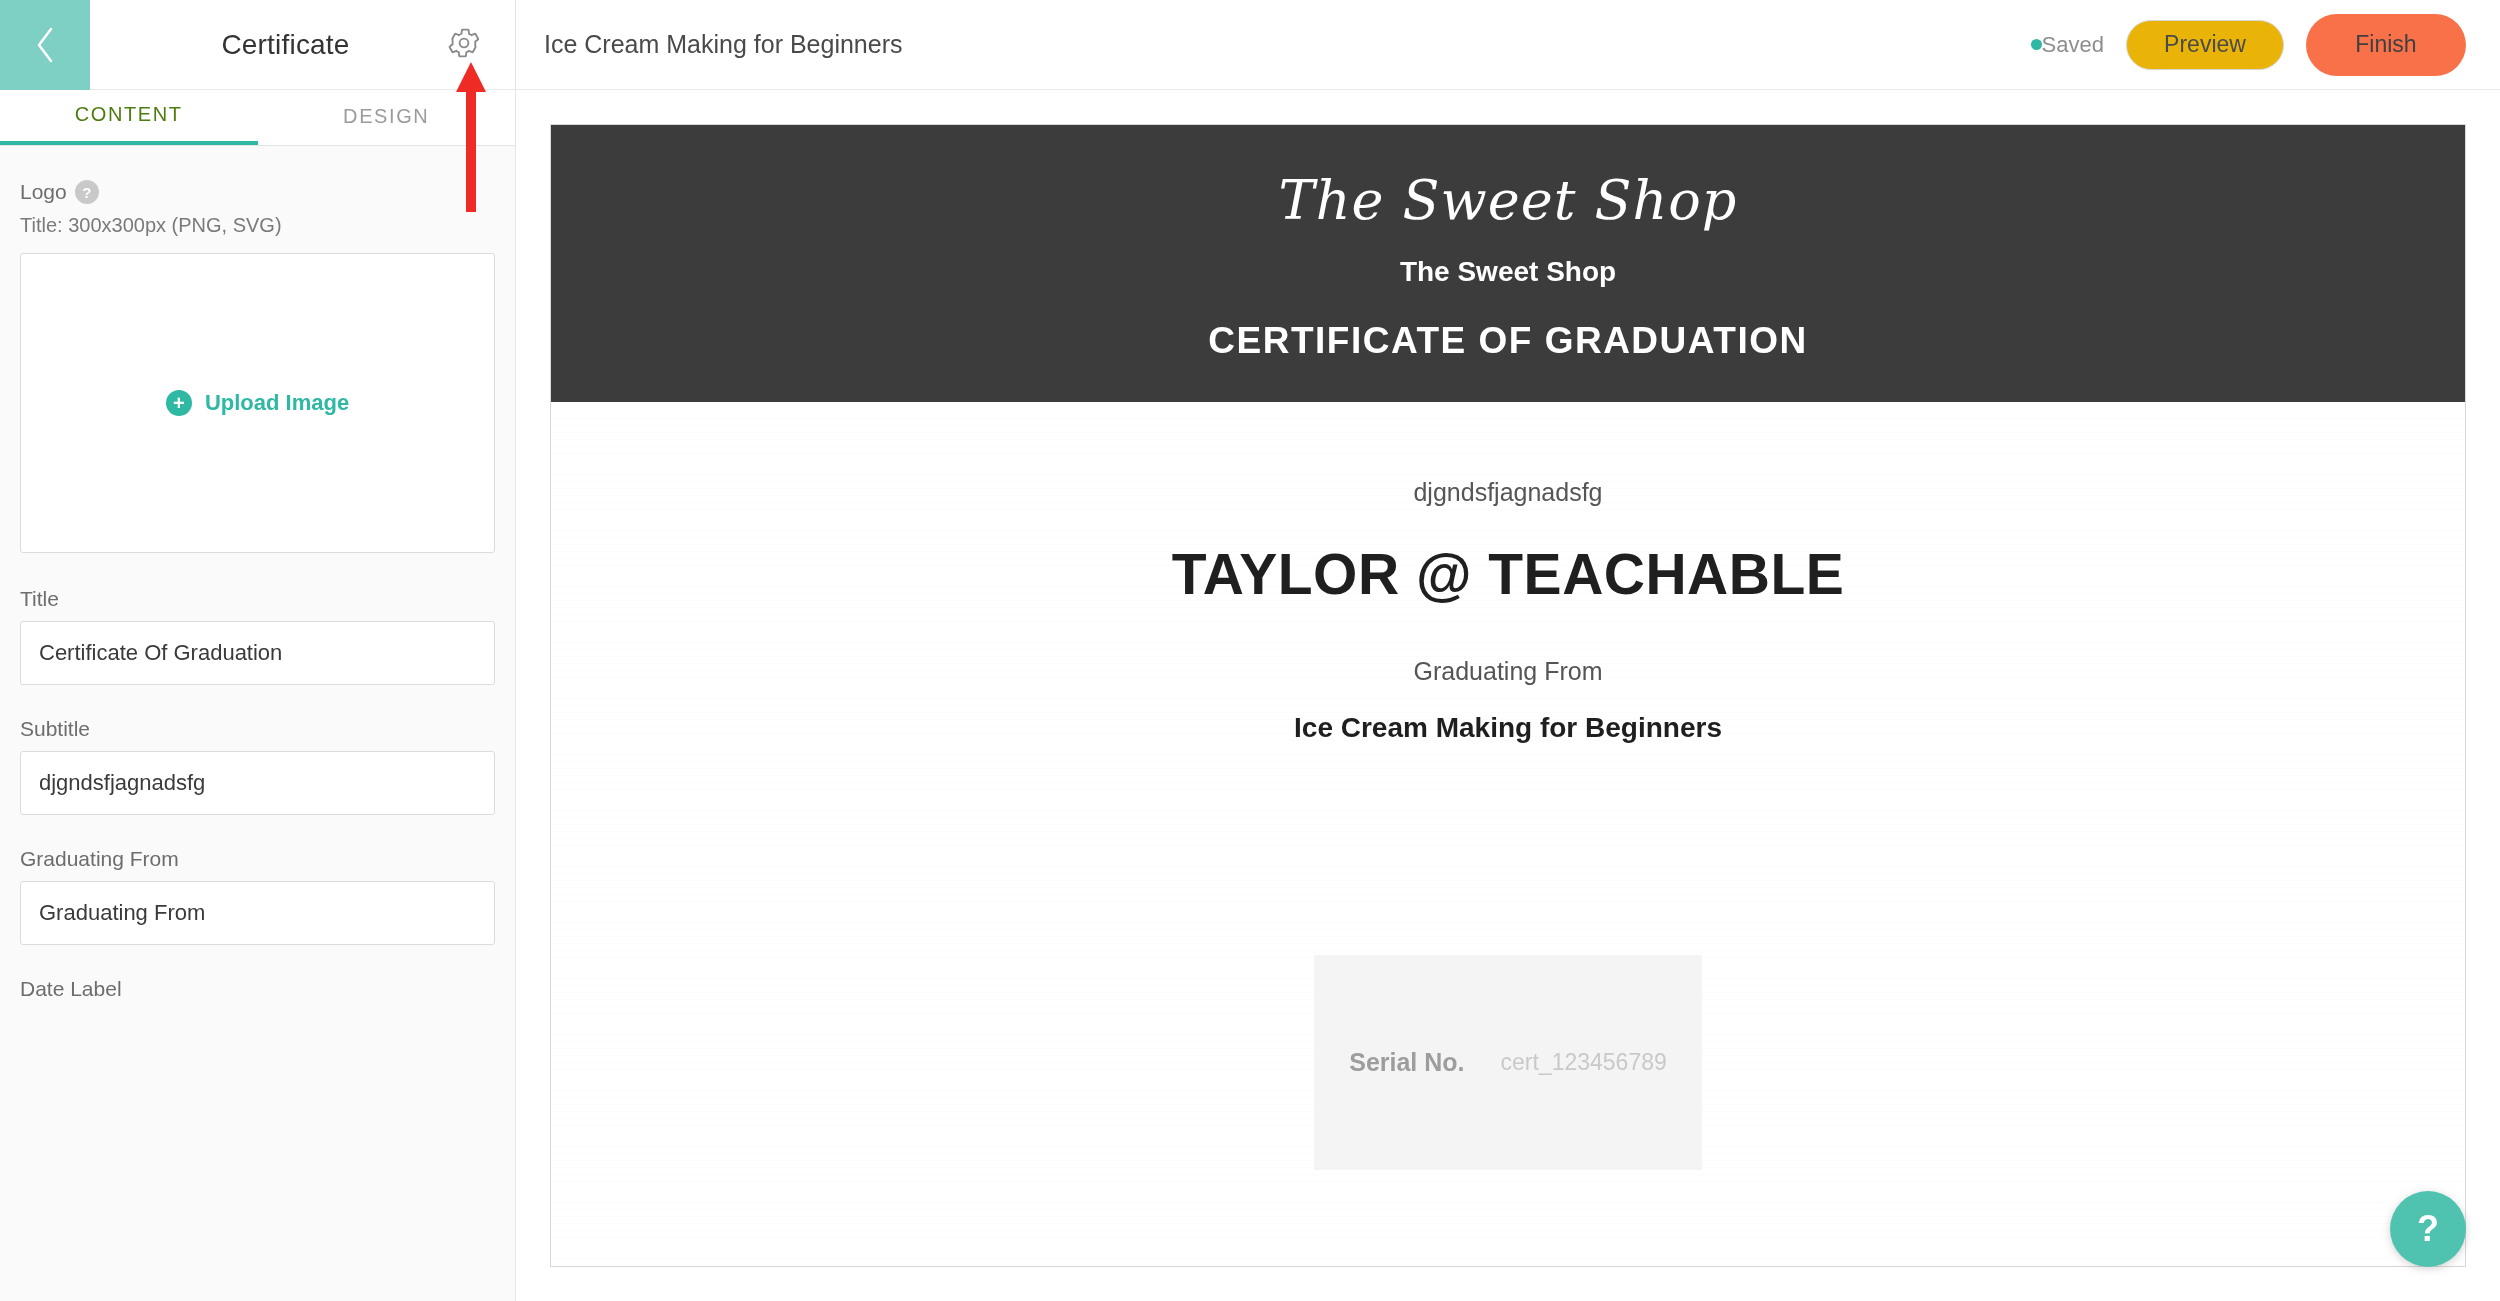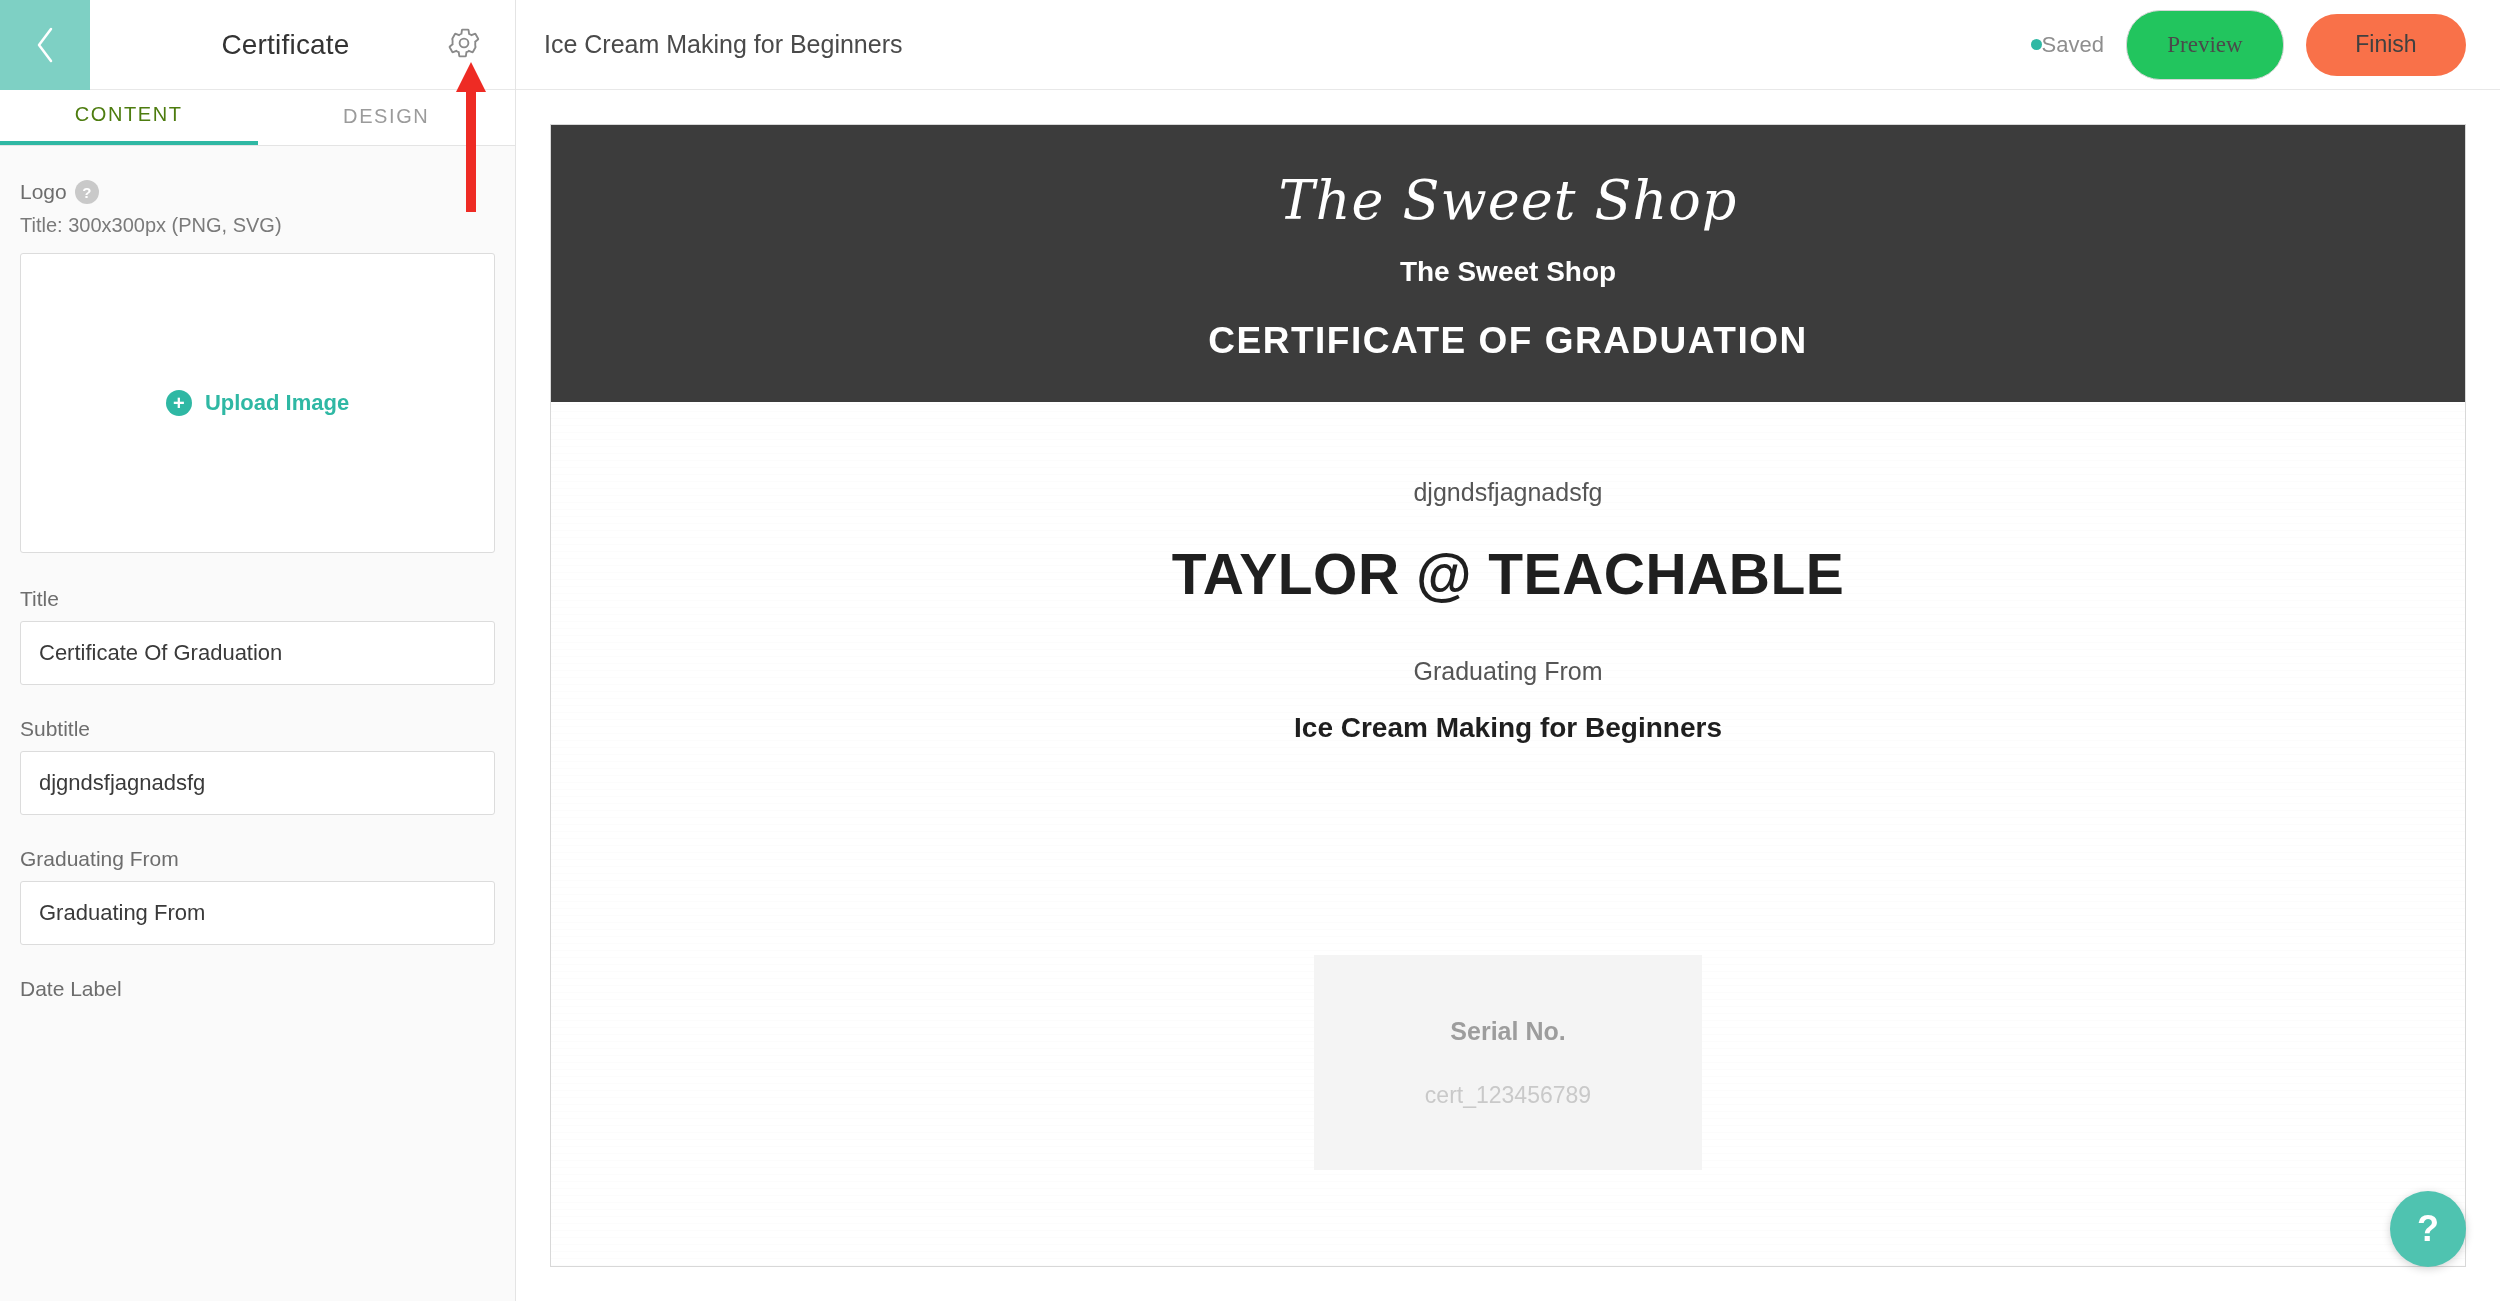--- a/index.html
+++ b/index.html
@@ -206,30 +206,30 @@
     align-items: center;
     font-size: 22px;
     color: #8e8e8e;
   }
   .saved-dot {
     width: 11px; height: 11px;
     border-radius: 50%;
     background: #2fb8a4;
   }
   .btn-preview {
-    height: 70px;
+    height: 50px;
     min-width: 158px;
     border-radius: 34px;
     border: 1px solid #d6d6d6;
-    background: #22c55e;
+    background: #eab308;
     color: #4a4a4a;
     font-size: 23px;
     display: flex; align-items: center; justify-content: center;
     cursor: pointer;
-    font-family: Liberation Serif, serif;
+    font-family: Liberation Sans, sans-serif;
   }
   .btn-finish {
     height: 62px;
     min-width: 160px;
     border-radius: 34px;
     border: none;
     background: #f97149;
     color: #404040;
     font-size: 23px;
     display: flex; align-items: center; justify-content: center;
@@ -309,21 +309,21 @@
   }
   .serial-box {
     position: absolute;
     left: 50%;
     transform: translateX(-50%);
     bottom: 96px;
     width: 388px;
     height: 215px;
     background: #f4f4f4;
     display: flex;
-    flex-direction: column;
+    flex-direction: row;
     align-items: center;
     justify-content: center;
     gap: 36px;
   }
   .serial-label {
     font-size: 25px;
     color: #9d9d9d;
     font-weight: bold;
   }
   .serial-value {

